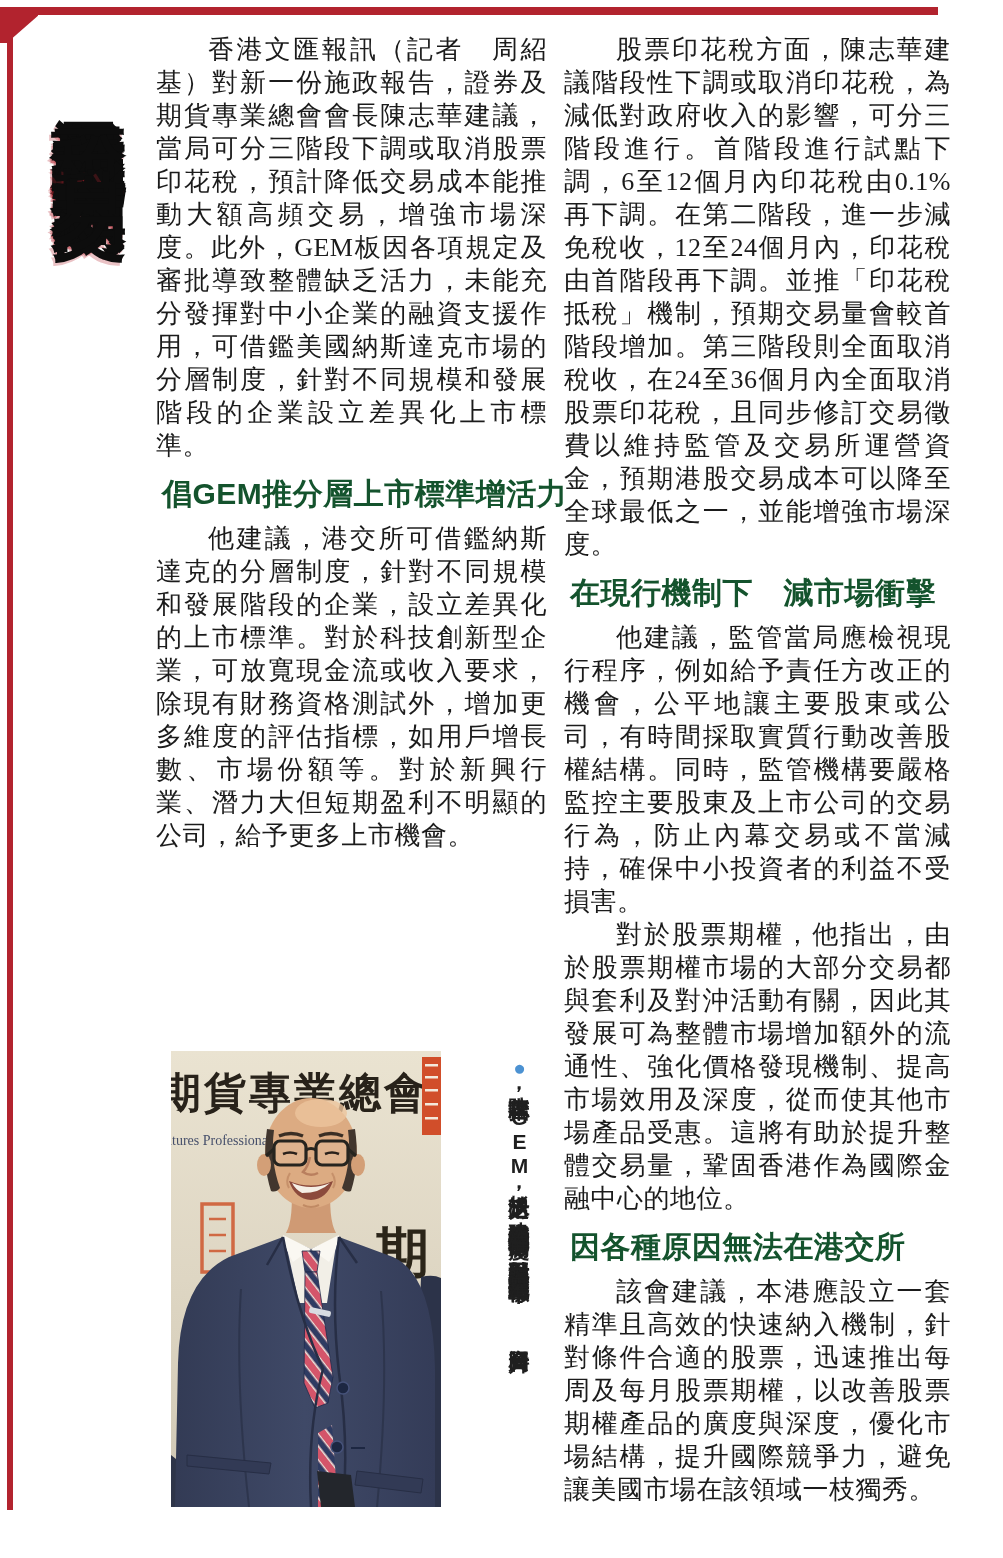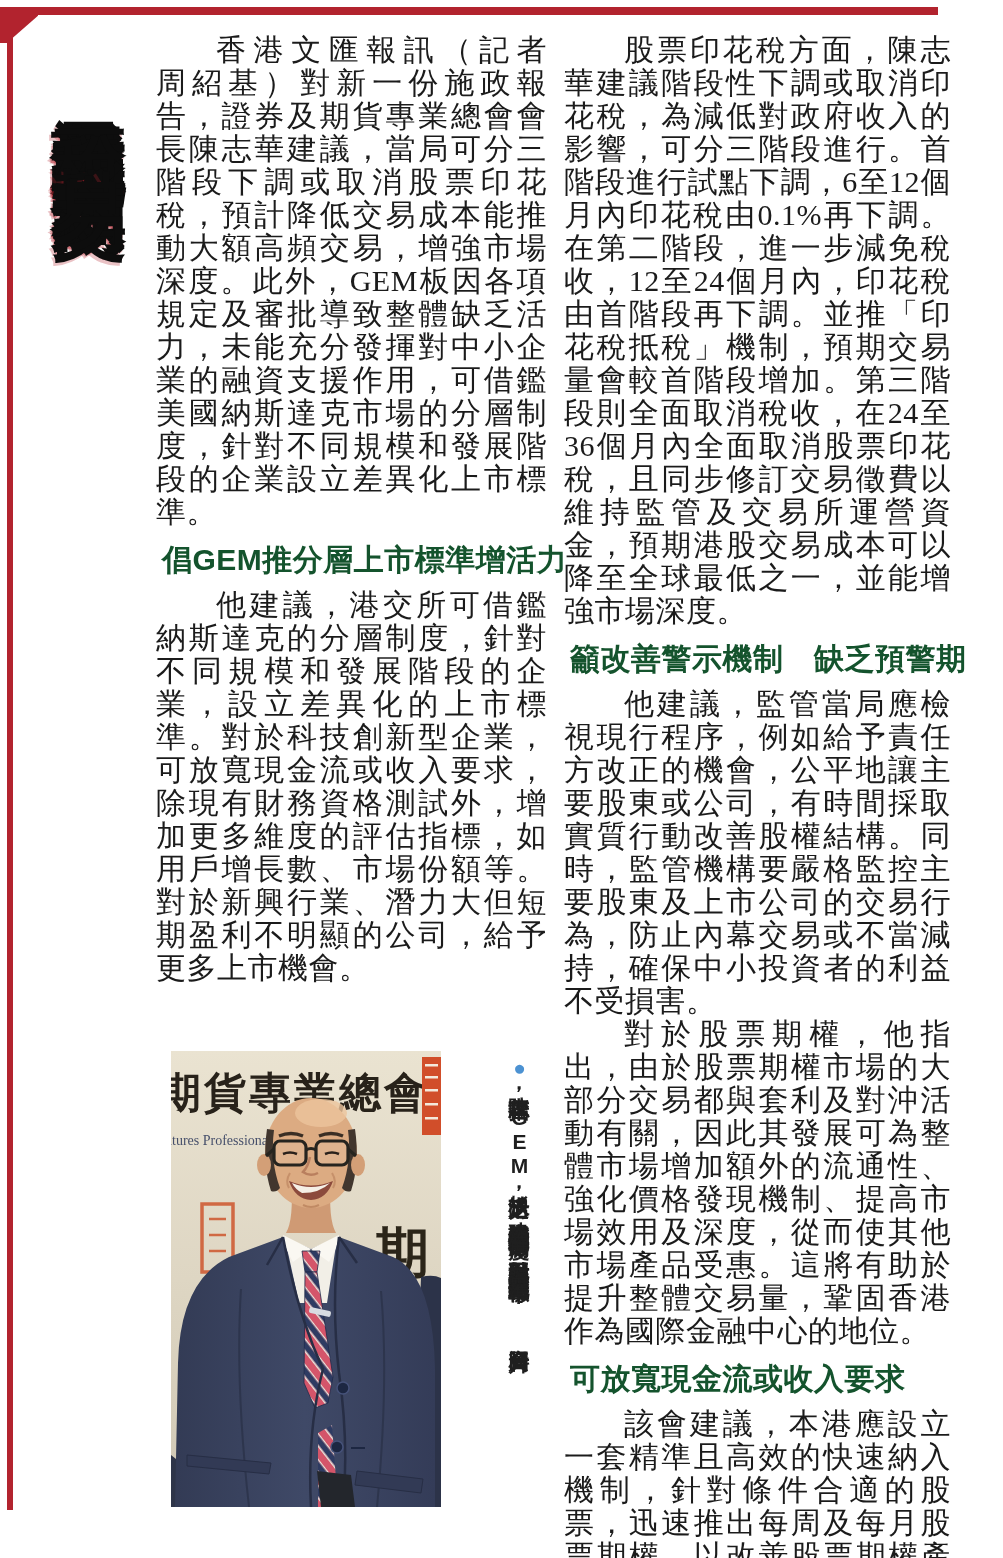--- a/index.html
+++ b/index.html
@@ -26,21 +26,21 @@
     font-family:"Liberation Sans","DejaVu Sans",sans-serif;font-weight:900;
     font-size:75px;line-height:92px;letter-spacing:2px;color:#0d0d0d;
     text-shadow:-2px 3px 0 rgba(178,35,46,.28);
   }
   .headline .hl2{margin-top:30px;}
   
   .col{position:absolute;top:33px;}
   .col.mid{left:156px;width:391px;}
   .col.right{left:564px;width:387px;}
   .col p{
-    margin:0;font-size:30px;line-height:33px;text-align:justify;
+    margin:0;font-size:26px;line-height:33px;text-align:justify;
     text-indent:2em;letter-spacing:0.5px;color:var(--ink);
   }
   .col h2{
     margin:13px 0 9px 6px;font-family:"Liberation Sans","DejaVu Sans",sans-serif;
     font-weight:800;font-size:30px;line-height:38px;letter-spacing:0.5px;color:#14532d;
     text-indent:0;white-space:nowrap;
   }
   
   .photo{position:absolute;left:155px;top:1051px;width:286px;height:456px;margin:0;padding-left:16px;}
   .photo svg{display:block;width:270px;height:456px;}
@@ -65,24 +65,24 @@
   <h1 class="headline"><span class="hl1">證券界倡減股票印花稅</span><span class="hl2">推動大額高頻交易</span></h1>
 
   <div class="col mid">
     <p>香港文匯報訊（記者　周紹基）對新一份施政報告，證券及期貨專業總會會長陳志華建議，當局可分三階段下調或取消股票印花稅，預計降低交易成本能推動大額高頻交易，增強市場深度。此外，GEM板因各項規定及審批導致整體缺乏活力，未能充分發揮對中小企業的融資支援作用，可借鑑美國納斯達克市場的分層制度，針對不同規模和發展階段的企業設立差異化上市標準。</p>
     <h2>倡GEM推分層上市標準增活力</h2>
     <p>他建議，港交所可借鑑納斯達克的分層制度，針對不同規模和發展階段的企業，設立差異化的上市標準。對於科技創新型企業，可放寬現金流或收入要求，除現有財務資格測試外，增加更多維度的評估指標，如用戶增長數、市場份額等。對於新興行業、潛力大但短期盈利不明顯的公司，給予更多上市機會。</p>
   </div>
 
   <div class="col right">
     <p>股票印花稅方面，陳志華建議階段性下調或取消印花稅，為減低對政府收入的影響，可分三階段進行。首階段進行試點下調，6至12個月內印花稅由0.1%再下調。在第二階段，進一步減免稅收，12至24個月內，印花稅由首階段再下調。並推「印花稅抵稅」機制，預期交易量會較首階段增加。第三階段則全面取消稅收，在24至36個月內全面取消股票印花稅，且同步修訂交易徵費以維持監管及交易所運營資金，預期港股交易成本可以降至全球最低之一，並能增強市場深度。</p>
-    <h2>籲改善警示機制　缺乏預警期</h2>
+    <h2>在現行機制下　減市場衝擊</h2>
     <p>他建議，監管當局應檢視現行程序，例如給予責任方改正的機會，公平地讓主要股東或公司，有時間採取實質行動改善股權結構。同時，監管機構要嚴格監控主要股東及上市公司的交易行為，防止內幕交易或不當減持，確保中小投資者的利益不受損害。</p>
     <p>對於股票期權，他指出，由於股票期權市場的大部分交易都與套利及對沖活動有關，因此其發展可為整體市場增加額外的流通性、強化價格發現機制、提高市場效用及深度，從而使其他市場產品受惠。這將有助於提升整體交易量，鞏固香港作為國際金融中心的地位。</p>
-    <h2>可放寬現金流或收入要求</h2>
+    <h2>因各種原因無法在港交所</h2>
     <p>該會建議，本港應設立一套精準且高效的快速納入機制，針對條件合適的股票，迅速推出每周及每月股票期權，以改善股票期權產品的廣度與深度，優化市場結構，提升國際競爭力，避免讓美國市場在該領域一枝獨秀。</p>
   </div>
 
   <figure class="photo">
     <svg viewBox="0 0 270 456" role="img">
       <defs>
         <linearGradient id="bgg" x1="0" y1="0" x2="0" y2="1">
           <stop offset="0" stop-color="#eae3d1"></stop>
           <stop offset="0.5" stop-color="#ded6c3"></stop>
           <stop offset="1" stop-color="#cfc7b4"></stop>

